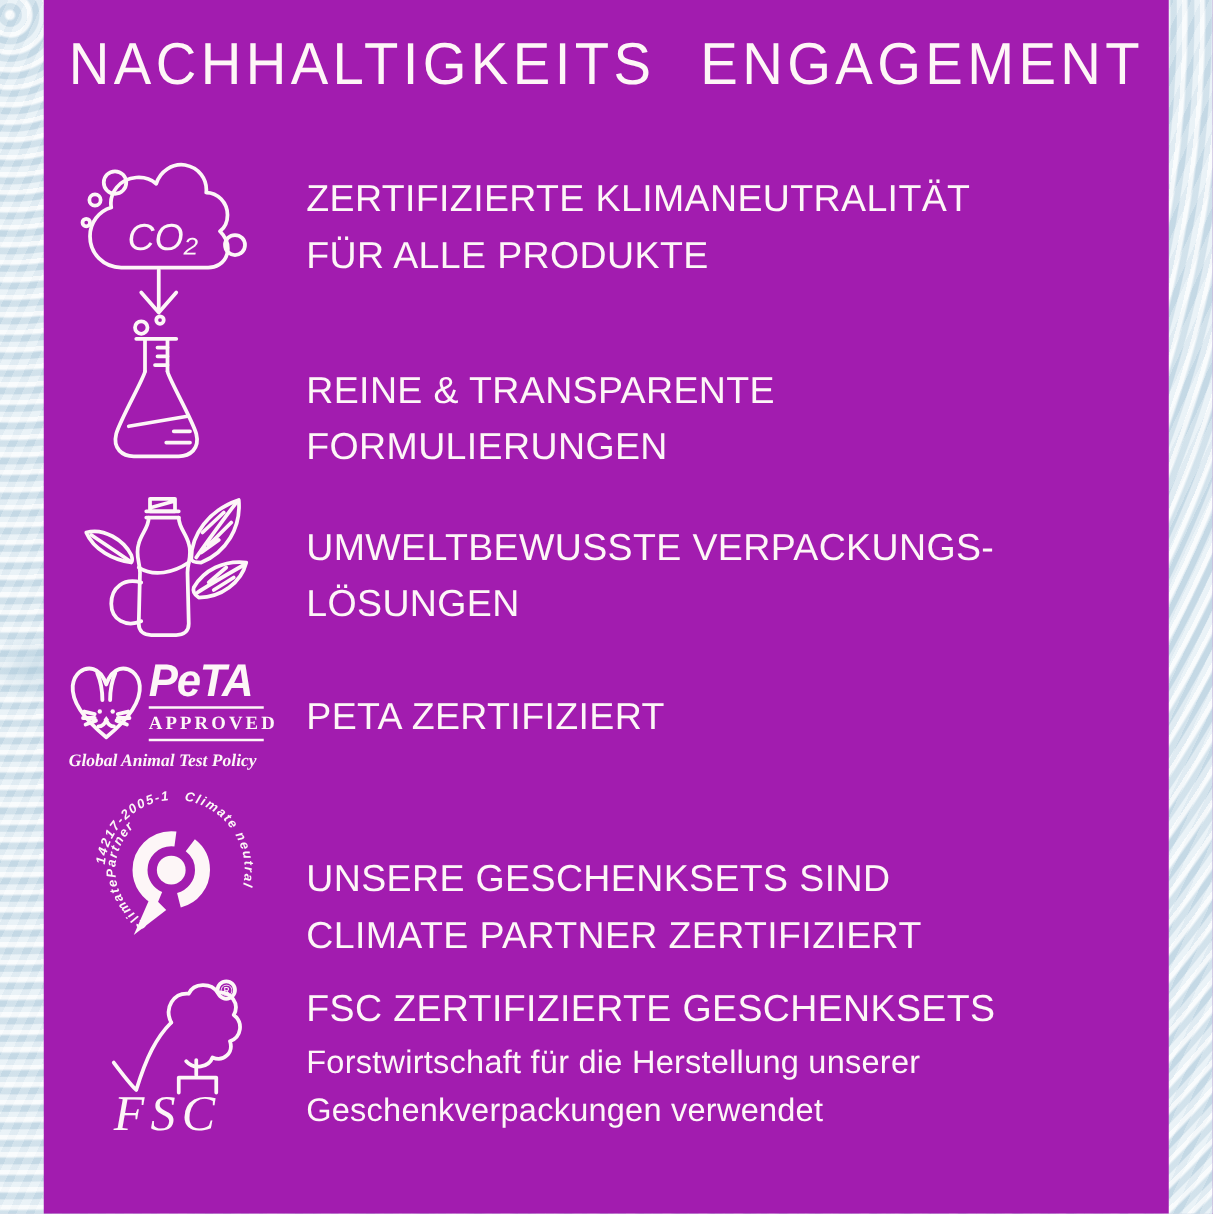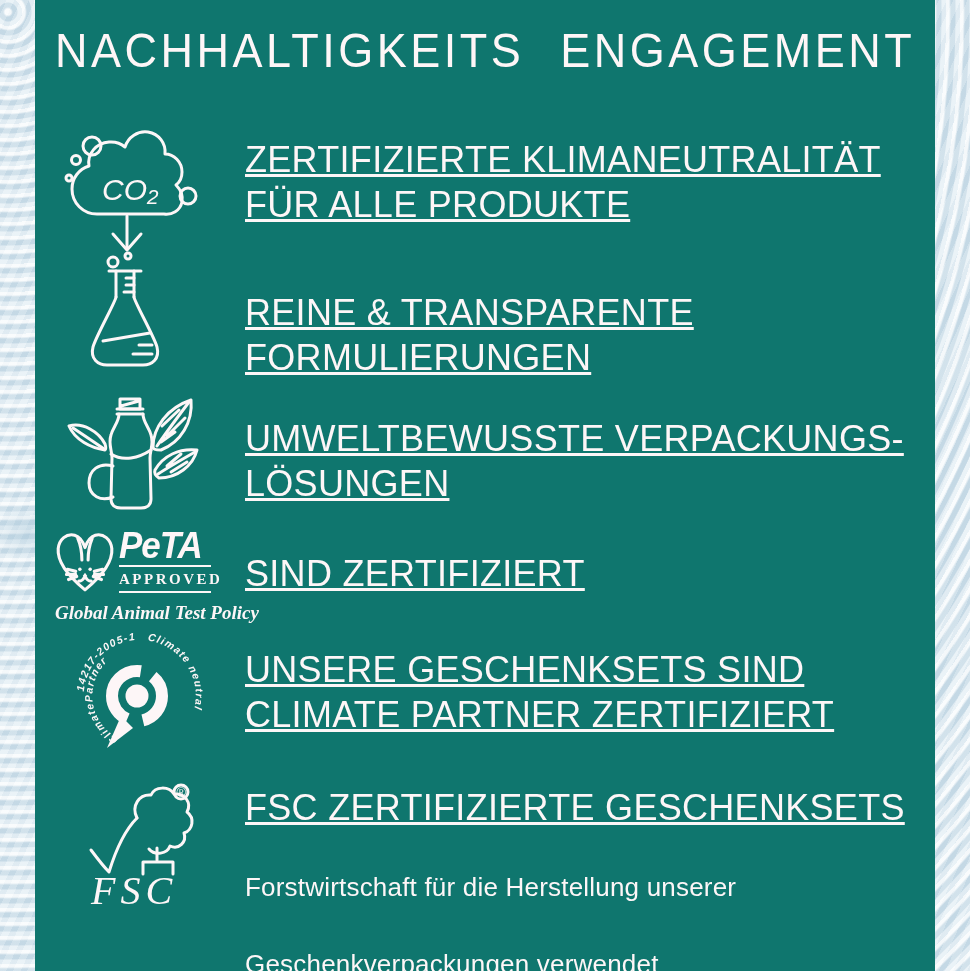--- a/index.html
+++ b/index.html
@@ -7,42 +7,42 @@
          font-family:"Liberation Sans",sans-serif;}
   .texture{position:absolute;inset:0;background-color:#dde9f0;
     background-image:
       radial-gradient(40px 26px at 12% 10%, rgba(150,185,208,.50), transparent 65%),
       radial-gradient(46px 30px at 92% 34%, rgba(158,192,213,.45), transparent 65%),
       radial-gradient(60px 40px at 3% 55%, rgba(167,198,216,.45), transparent 70%),
       repeating-radial-gradient(circle at 8px 12px, rgba(255,255,255,.75) 0 3px,
          rgba(176,203,220,.40) 5px 9px, rgba(235,243,248,.55) 10px 14px),
       repeating-linear-gradient(115deg, rgba(190,212,226,.35) 0 6px,
          rgba(245,250,252,.50) 6px 13px);}
-  .panel{position:absolute;left:35px;top:0;width:900px;height:971px;background:#0f766e;}
+  .panel{position:absolute;left:35px;top:0;width:900px;height:971px;background:#a21caf;}
   .title{position:absolute;left:20px;top:24px;color:#fef6f7;font-size:45px;
          font-weight:300;letter-spacing:3.5px;word-spacing:20px;white-space:nowrap;
          transform:scaleY(1.05);transform-origin:left top;}
   .txt{position:absolute;left:210px;color:#fdf6f7;}
-  .h{font-size:36px;line-height:45px;font-weight:400;letter-spacing:.3px;white-space:nowrap;text-decoration:underline;}
-  .b{font-size:26px;line-height:39px;font-weight:400;letter-spacing:.2px;white-space:nowrap;margin-top:38px;}
+  .h{font-size:30px;line-height:45px;font-weight:400;letter-spacing:.3px;white-space:nowrap;}
+  .b{font-size:26px;line-height:39px;font-weight:400;letter-spacing:.2px;white-space:nowrap;}
   .icon{position:absolute;font-style:italic;}
   svg{display:block;overflow:visible;}
   .ln{stroke:#fdf6f7;stroke-width:3;fill:none;stroke-linecap:round;stroke-linejoin:round;}
   .fl{fill:#fdf6f7;stroke:none;}
   
   .peta{position:absolute;left:20px;top:528px;width:158px;color:#fdf6f7;}
   .peta-top{display:flex;align-items:flex-start;}
   .peta-right{margin-left:4px;width:92px;}
   .peta-word{font-size:35px;font-weight:bold;font-style:italic;letter-spacing:-1px;
              line-height:34px;transform:scaleY(1.05);}
   .peta-rule{height:2px;background:#fdf6f7;margin:3px 0;}
   .peta-approved{font-family:Liberation Serif, serif;font-weight:bold;font-size:15px;
                  letter-spacing:2.5px;line-height:18px;text-align:center;}
   .peta-tagline{font-family:"Liberation Serif",serif;font-weight:bold;font-style:italic;
-                font-size:19px;margin-top:6px;white-space:nowrap;}
+                font-size:14px;margin-top:6px;white-space:nowrap;}
   .circ-text{font-family:"Liberation Sans",sans-serif;font-weight:bold;font-size:10.5px;
              letter-spacing:1.2px;fill:#fdf6f7;}
   .fsc-word{font-family:"Liberation Serif",serif;fill:#fdf6f7;font-size:40px;letter-spacing:5px;}
 </style>
 </head>
 <body>
 
 <div class="stage">
   <div class="texture"></div>
 
@@ -127,21 +127,21 @@
         <div class="peta-right">
           <div class="peta-word">PeTA</div>
           <div class="peta-rule"></div>
           <div class="peta-approved">APPROVED</div>
           <div class="peta-rule"></div>
         </div>
       </div>
       <div class="peta-tagline">Global Animal Test Policy</div>
     </div>
     <div class="txt" style="top:551px;">
-      <div class="h">SIND ZERTIFIZIERT</div>
+      <div class="h">PETA ZERTIFIZIERT</div>
     </div>
 
     <div class="icon" style="left:36px;top:630px;">
       <svg width="132" height="132" viewBox="0 0 132 132">
         <defs>
           <path id="arcOuter" d="M66,10 A56,56 0 1 1 65.98,10.001"></path>
           <path id="arcInner" d="M66,19 A47,47 0 1 1 65.98,19.001"></path>
         </defs>
         <circle cx="66" cy="66" r="25" fill="none" stroke="#fdf6f7" stroke-width="12" stroke-dasharray="72 13 56 16" stroke-dashoffset="108"></circle>
         <circle class="fl" cx="66" cy="66" r="11.5"></circle>
@@ -150,21 +150,21 @@
           <textPath href="#arcOuter" startOffset="3%">Climate neutral</textPath>
         </text>
         <text class="circ-text">
           <textPath href="#arcInner" startOffset="58%">ClimatePartner</textPath>
         </text>
         <text class="circ-text">
           <textPath href="#arcOuter" startOffset="77%">14217-2005-1001</textPath>
         </text>
       </svg>
     </div>
-    <div class="txt" style="top:647px;">
+    <div class="txt" style="top:681px;">
       <div class="h">UNSERE GESCHENKSETS SIND</div>
       <div class="h">CLIMATE PARTNER ZERTIFIZIERT</div>
     </div>
 
     <div class="icon" style="left:46px;top:780px;">
       <svg width="114" height="128" viewBox="0 0 114 128">
         <circle class="ln" cx="100" cy="12" r="7" stroke-width="1.8"></circle>
         <text x="100" y="17" font-size="13" text-anchor="middle" fill="#fdf6f7">®</text>
         <path class="ln" stroke-width="5" d="M10,70 C16,78 22,86 28,92 C36,66 44,50 56,38"></path>
         <path class="ln" stroke-width="5" d="M56,38 C50,26 58,14 70,15 C74,6 88,6 93,14

